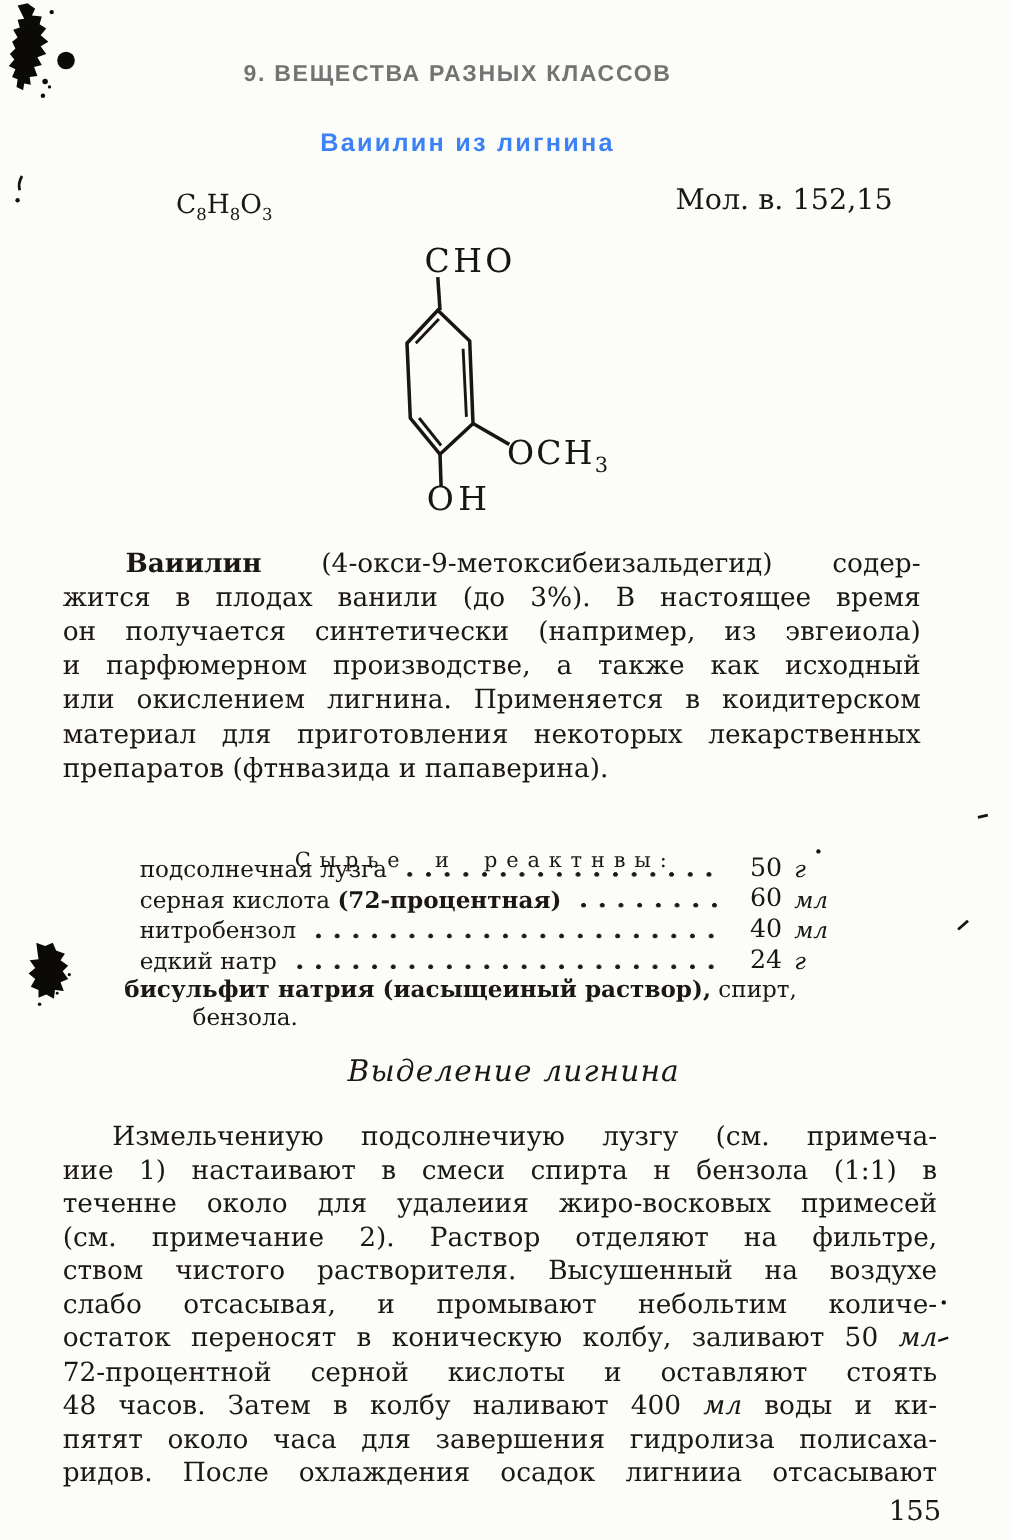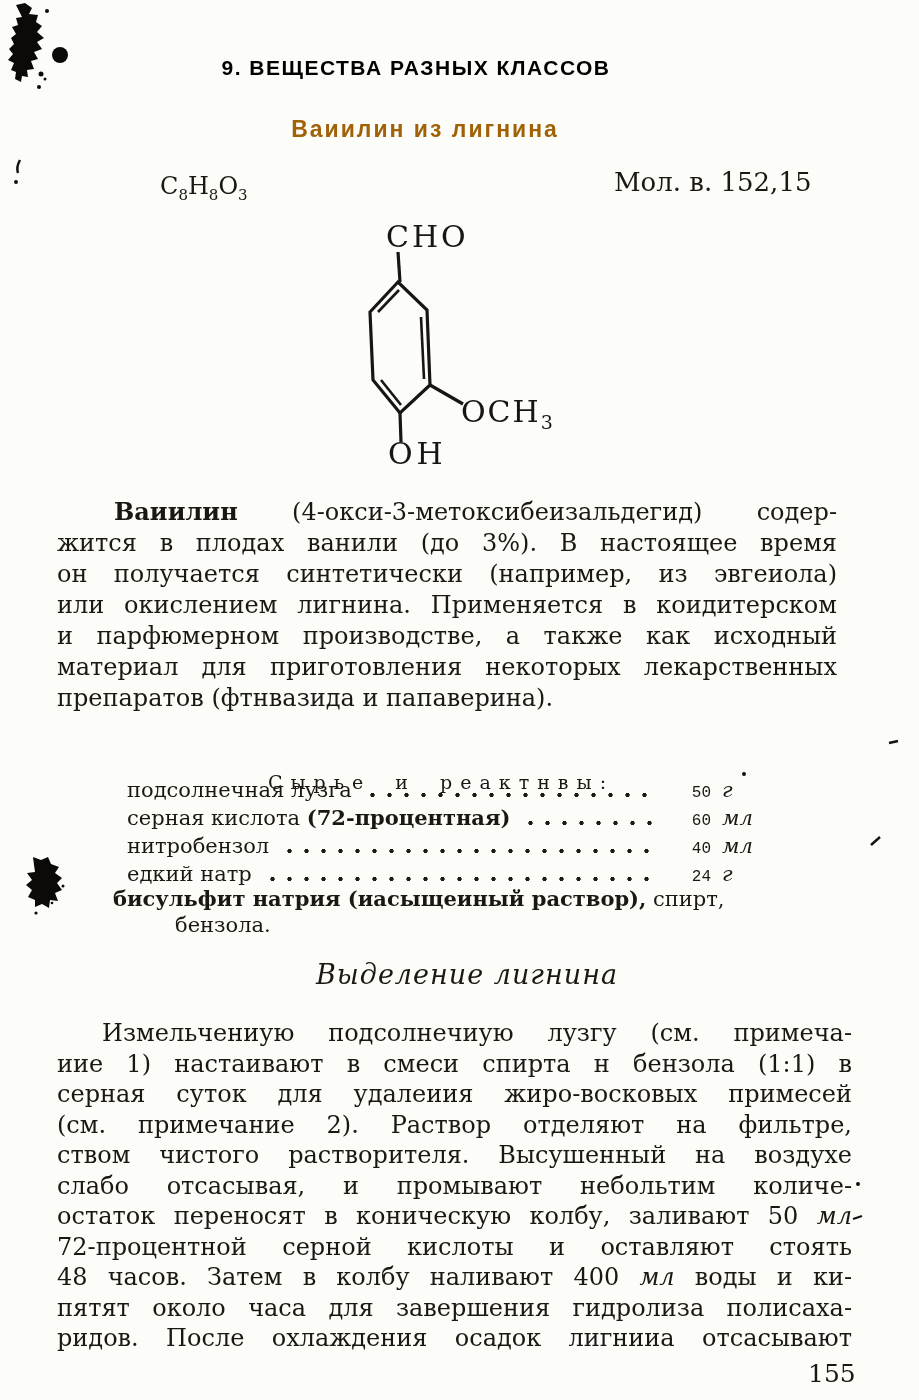--- a/index.html
+++ b/index.html
@@ -1,42 +1,42 @@
 <!DOCTYPE html>
 <html><head>
 <meta charset="utf-8">
 <style>
   html,body{margin:0;padding:0;background:#fcfcf9;}
   #page{position:relative;width:919px;height:1400px;background:#fcfcf9;overflow:hidden;
         color:#1b1713;font-family:"DejaVu Serif",serif;}
   .abs{position:absolute;}
   .h1{font-family:"Liberation Sans",sans-serif;font-weight:bold;font-size:21px;
-      letter-spacing:1.5px;color:#000000;white-space:nowrap;transform:translateX(-50%);}
+      letter-spacing:1.5px;color:#737373;white-space:nowrap;transform:translateX(-50%);}
   .h2{font-family:"Liberation Sans",sans-serif;font-weight:bold;font-size:23px;
-      letter-spacing:2px;color:#a16207;white-space:nowrap;transform:translateX(-50%);}
+      letter-spacing:2px;color:#3b82f6;white-space:nowrap;transform:translateX(-50%);}
   .formula{font-size:24px;white-space:nowrap;}
   .formula sub{font-size:15px;}
   .molw{font-size:26px;white-space:nowrap;}
   .para{font-size:24px;line-height:31px;}
   .para2{line-height:30.5px;}
   .jline{text-align:justify;text-align-last:justify;white-space:normal;box-sizing:border-box;width:100%;}
   .jline.lastleft{text-align-last:left;}
   .jline.indent1{padding-left:57px;}
   .jline.indent2{padding-left:45px;}
   .jline b{font-weight:bold;}
   .unit-i{font-style:italic;}
   .rhead{font-size:19px;letter-spacing:8px;word-spacing:10px;white-space:nowrap;
          transform:translateX(-50%);}
   .rlist{font-size:21px;}
   .rrow{display:flex;align-items:flex-end;height:28px;}
   .rname{white-space:nowrap;margin-left:14px;}
   .leader{flex:1;height:6px;margin:0 6px 5px 12px;
           background-image:radial-gradient(circle,#1c1813 1.9px,rgba(0,0,0,0) 2.4px);
           background-size:17px 6px;background-repeat:repeat-x;background-position:0 1px;}
-  .ramt{width:48px;text-align:right;font-size:16px;font-family:Liberation Mono, monospace;}
+  .ramt{width:48px;text-align:right;font-size:23px;}
   .runit{width:46px;padding-left:11px;font-style:italic;}
   .rrow.full{display:block;height:27px;}
   .rrow.indent{padding-left:62px;}
   .h3{font-style:italic;font-size:27px;letter-spacing:1px;white-space:nowrap;
       transform:translateX(-50%);}
   .pagenum{font-size:25px;}
   svg text{font-family:"DejaVu Serif",serif;fill:#181512;}
 </style>
 </head>
 <body>
@@ -91,25 +91,25 @@
       <path d="M61,78 L40,100"></path>
       <path d="M83,105 L86,167"></path>
       <path d="M43,168 L63,193"></path>
     </g>
     <text x="48" y="35" font-size="30" letter-spacing="3">CHO</text>
     <text x="123" y="210" font-size="30" letter-spacing="2"><tspan>OCH</tspan><tspan dy="7" font-size="19">3</tspan></text>
     <text x="50" y="252" font-size="30" letter-spacing="4">OH</text>
   </svg>
 
   <div class="abs para" style="left:57px;top:496px;width:780px;">
-    <div class="jline indent1"><b>Ваиилин</b><span> (4-окси-3-метоксибеизальдегид) содер-</span></div>
+    <div class="jline indent1"><b>Ваиилин</b><span> (4-окси-9-метоксибеизальдегид) содер-</span></div>
     <div class="jline"><span>жится в плодах ванили (до 3%). В настоящее время</span></div>
     <div class="jline"><span>он получается синтетически (например, из эвгеиола)</span></div>
+    <div class="jline"><span>и парфюмерном производстве, а также как исходный</span></div>
     <div class="jline"><span>или окислением лигнина. Применяется в коидитерском</span></div>
-    <div class="jline"><span>и парфюмерном производстве, а также как исходный</span></div>
     <div class="jline"><span>материал для приготовления некоторых лекарственных</span></div>
     <div class="jline lastleft"><span>препаратов (фтнвазида и папаверина).</span></div>
   </div>
 
   <div class="abs rhead" style="left:441px;top:771px;">Сырье и реактнвы:</div>
 
   <div class="abs rlist" style="left:113px;top:774px;width:655px;">
     <div class="rrow">
       <span class="rname"><span>подсолнечная лузга</span></span>
       <span class="leader"></span>
@@ -140,21 +140,21 @@
     <div class="rrow full indent">
       <span>бензола.</span>
     </div>
   </div>
 
   <div class="abs h3" style="left:440px;top:959px;margin-left:27px;">Выделение лигнина</div>
 
   <div class="abs para para2" style="left:57px;top:1018px;width:795px;">
     <div class="jline indent2"><span>Измельчениую подсолнечиую лузгу (см. примеча-</span></div>
     <div class="jline"><span>иие 1) настаивают в смеси спирта н бензола (1:1) в</span></div>
-    <div class="jline"><span>серная суток для удалеиия жиро-восковых примесей</span></div>
+    <div class="jline"><span>теченне около для удалеиия жиро-восковых примесей</span></div>
     <div class="jline"><span>(см. примечание 2). Раствор отделяют на фильтре,</span></div>
     <div class="jline"><span>ством чистого растворителя. Высушенный на воздухе</span></div>
     <div class="jline"><span>слабо отсасывая, и промывают небольтим количе-</span></div>
     <div class="jline"><span>остаток переносят в коническую колбу, заливают 50 </span><i class="unit-i">мл</i></div>
     <div class="jline"><span>72-процентной серной кислоты и оставляют стоять</span></div>
     <div class="jline"><span>48 часов. Затем в колбу наливают 400 </span><i class="unit-i">мл</i><span> воды и ки-</span></div>
     <div class="jline"><span>пятят около часа для завершения гидролиза полисаха-</span></div>
     <div class="jline"><span>ридов. После охлаждения осадок лигнииа отсасывают</span></div>
   </div>
 

